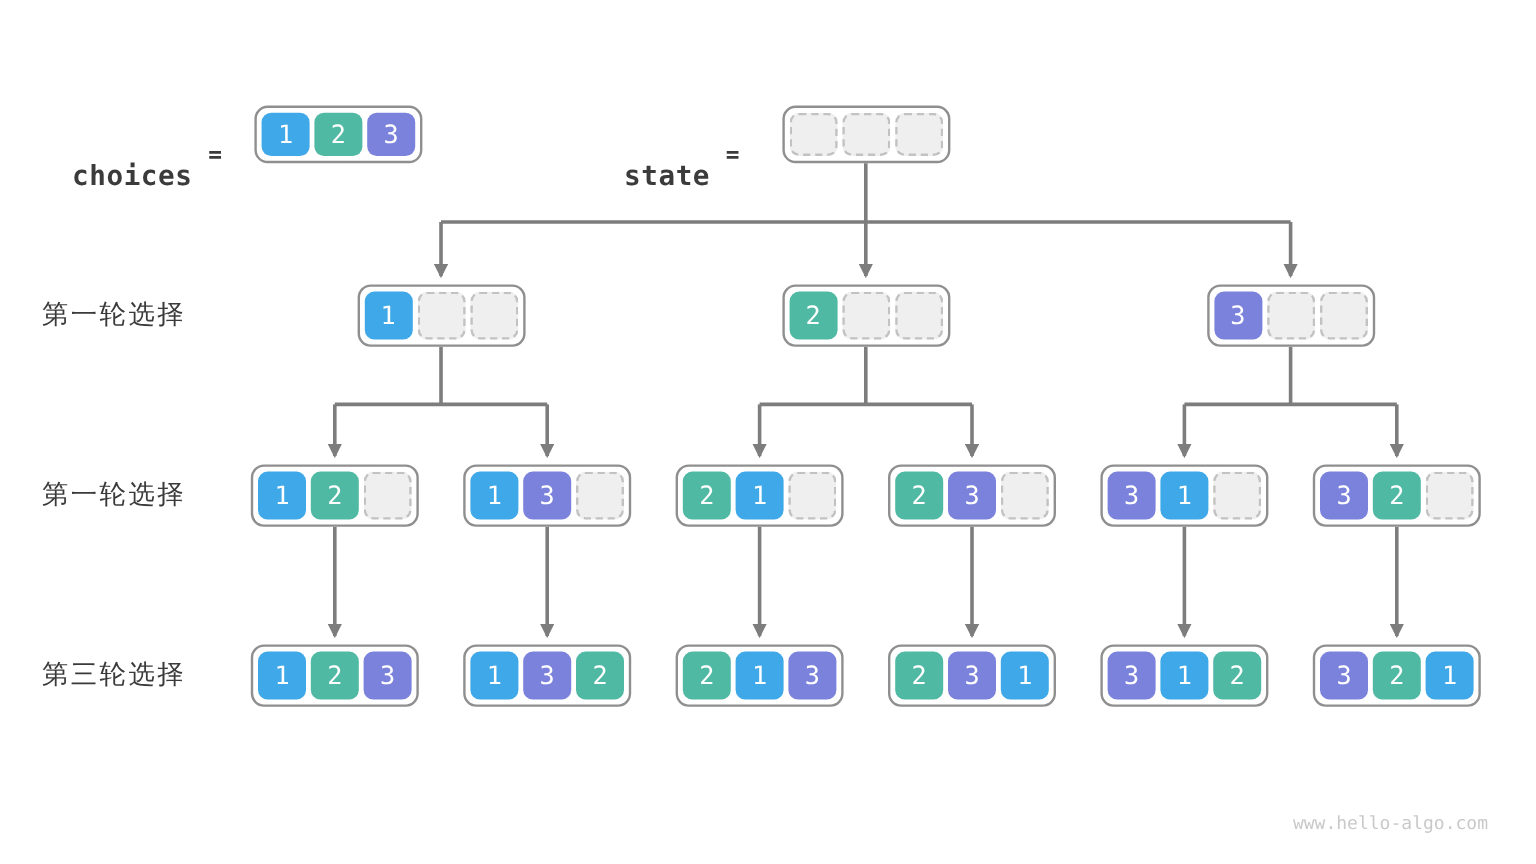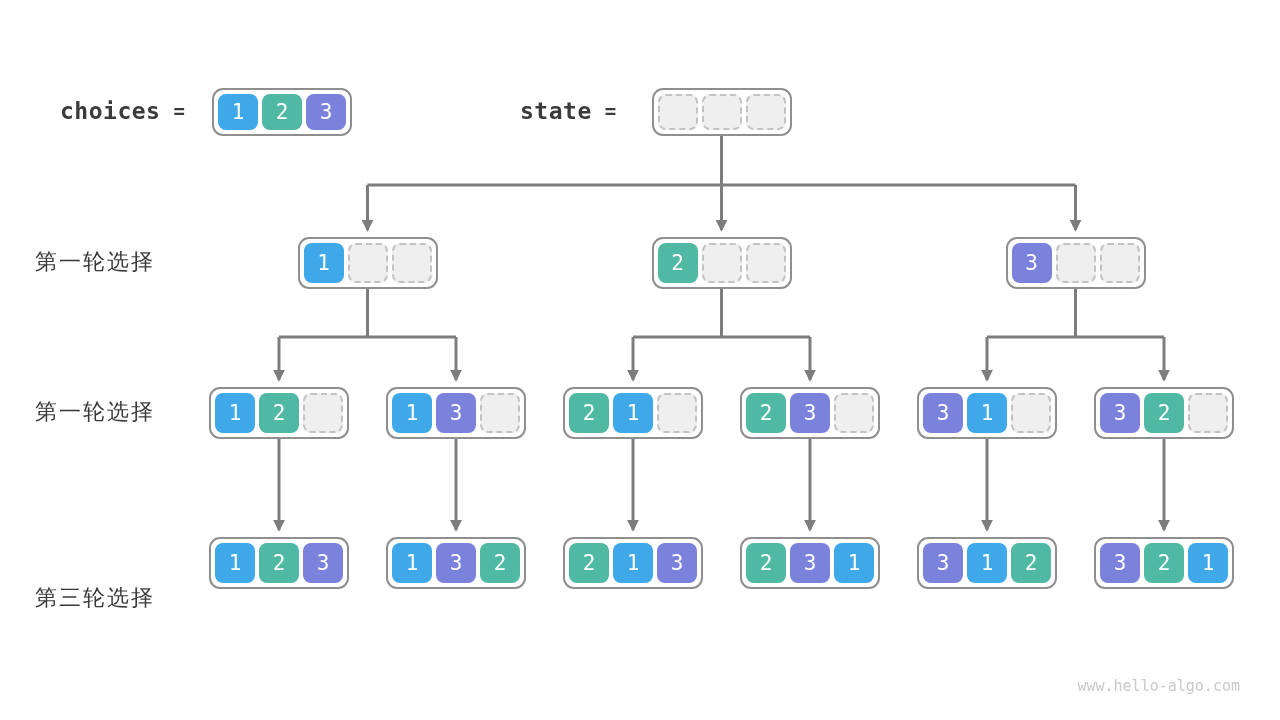--- a/index.html
+++ b/index.html
@@ -1,20 +1,20 @@
 <!DOCTYPE html>
 <html><head>
 <meta charset="utf-8">
 <style>
   html,body{margin:0;padding:0;background:#fff;}
   .canvas{position:relative;width:1280px;height:720px;background:#ffffff;overflow:hidden;
           font-family:"Liberation Sans",sans-serif;}
   #arrows{position:absolute;left:0;top:0;}
   .expr{position:absolute;top:97px;display:flex;align-items:center;gap:13px;line-height:28px;}
-  .kw{font-family:"DejaVu Sans Mono",monospace;font-weight:700;font-size:23px;color:#3b3b3b;letter-spacing:0.5px;}
+  .kw{font-family:"DejaVu Sans Mono",monospace;font-weight:700;font-size:23px;color:#3b3b3b;letter-spacing:0.5px;margin-top:36px;}
   .eq{font-family:"DejaVu Sans Mono",monospace;font-weight:700;font-size:19px;color:#3b3b3b;}
   .box{position:absolute;box-sizing:border-box;display:flex;gap:4px;padding:4px;background:#ffffff;
        border:2px solid #8f8f8f;border-radius:11px;}
   .cell{box-sizing:border-box;width:40px;flex:0 0 40px;height:40px;border-radius:8px;
         display:flex;align-items:center;justify-content:center;
         font-family:"DejaVu Sans Mono",monospace;font-weight:500;font-size:21px;color:#ffffff;}
   .box.top .cell{height:36px;}
   .cell.empty{background:#efefef;border:2px dashed #c2c2c2;}
   .row-label{position:absolute;left:35px;font-size:22px;font-weight:500;color:#3a3a3a;
              letter-spacing:2px;white-space:nowrap;line-height:26px;}
@@ -120,21 +120,21 @@
       <div class="box" style="left: 917px; top: 387px;">
         <div class="cell" style="background: rgb(123, 130, 220);">3</div>
         <div class="cell" style="background: rgb(62, 168, 232);">1</div>
         <div class="cell empty"></div>
       </div>
       <div class="box" style="left: 1094px; top: 387px;">
         <div class="cell" style="background: rgb(123, 130, 220);">3</div>
         <div class="cell" style="background: rgb(79, 185, 164);">2</div>
         <div class="cell empty"></div>
       </div>
-      <div class="row-label" style="top: 549px; margin-top: 36px;">第三轮选择</div>
+      <div class="row-label" style="top: 549px;">第三轮选择</div>
       <div class="box" style="left: 209px; top: 537px;">
         <div class="cell" style="background: rgb(62, 168, 232);">1</div>
         <div class="cell" style="background: rgb(79, 185, 164);">2</div>
         <div class="cell" style="background: rgb(123, 130, 220);">3</div>
       </div>
       <div class="box" style="left: 386px; top: 537px;">
         <div class="cell" style="background: rgb(62, 168, 232);">1</div>
         <div class="cell" style="background: rgb(123, 130, 220);">3</div>
         <div class="cell" style="background: rgb(79, 185, 164);">2</div>
       </div>

